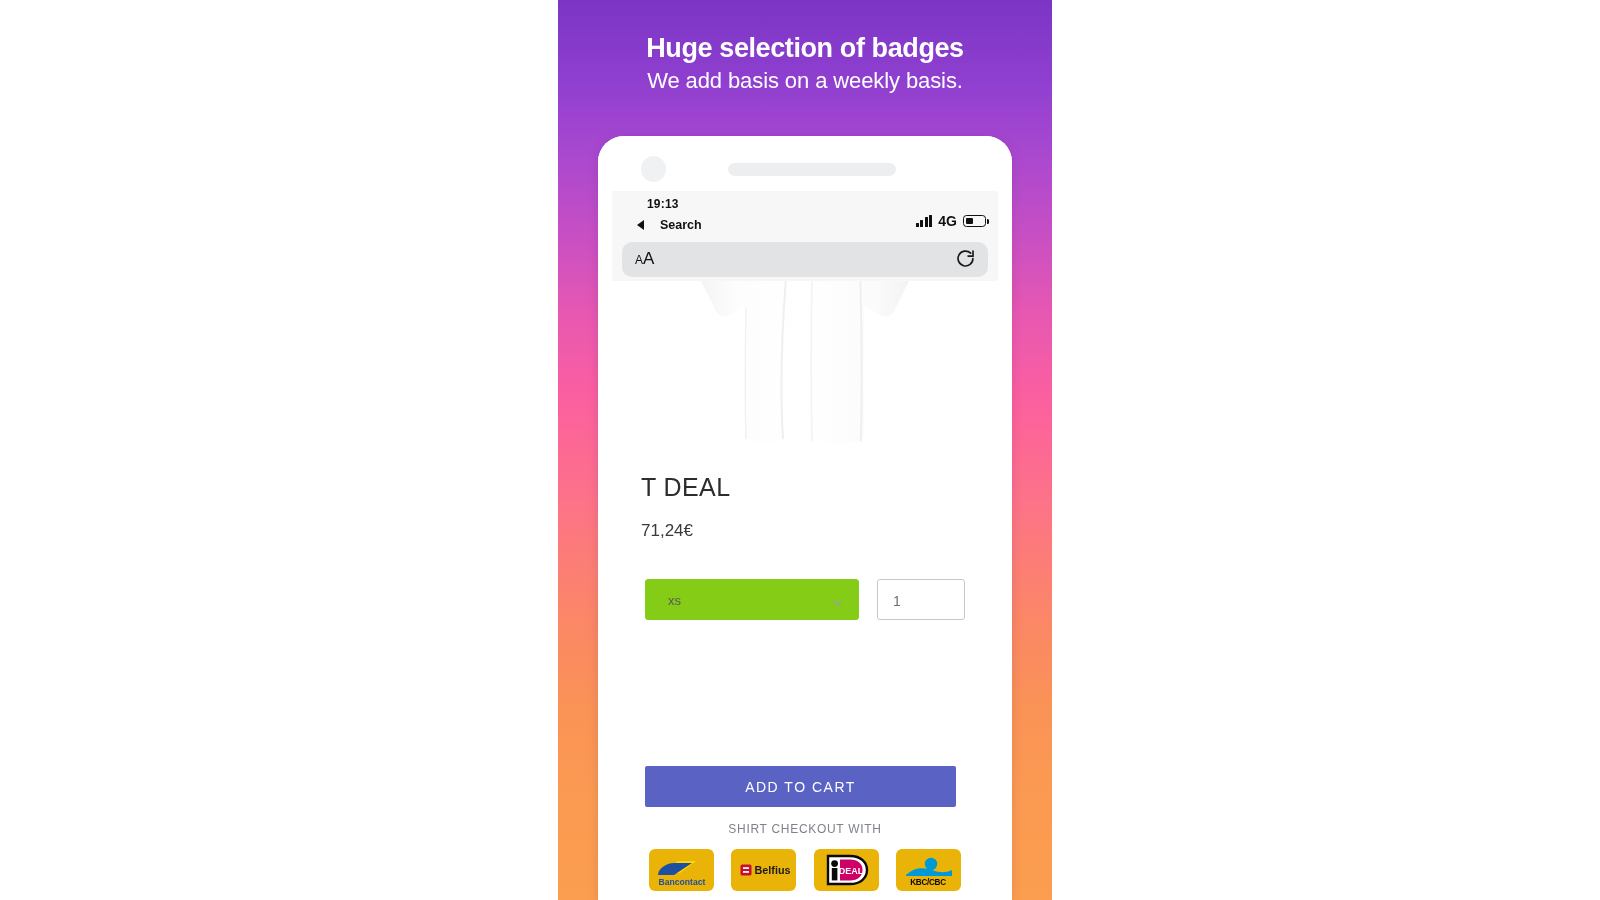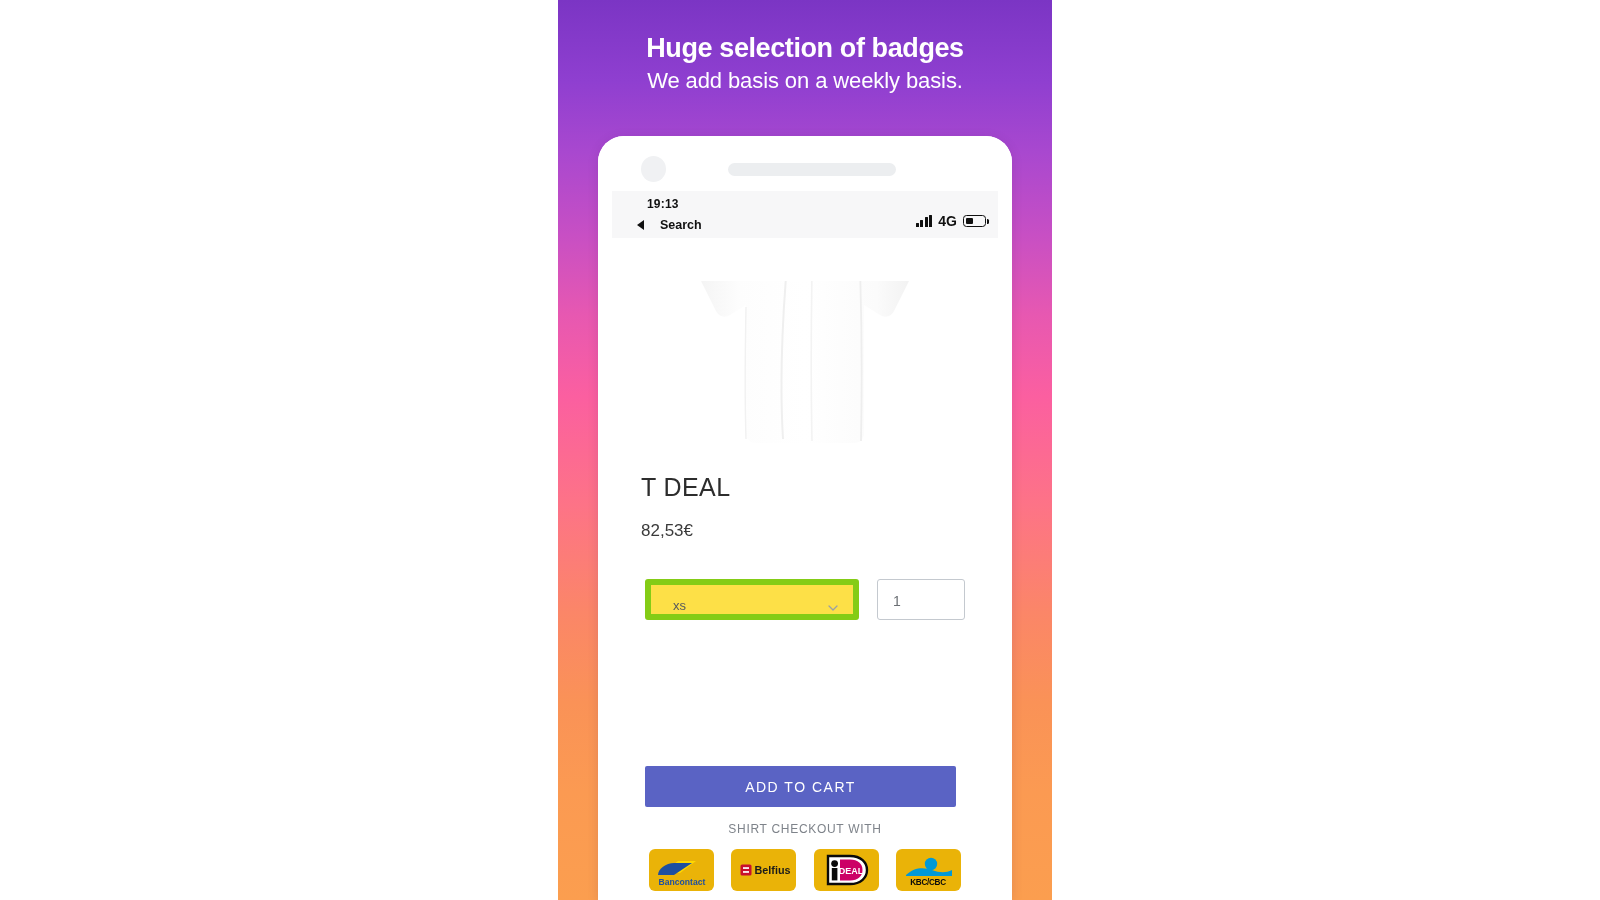--- a/index.html
+++ b/index.html
@@ -263,23 +263,23 @@
     left: 33px;
     top: 298px;
     width: 320px;
     height: 41px;
   }
   .size-select {
     position: absolute;
     left: 0; top: 0;
     width: 214px;
     height: 41px;
-    border: 6px solid #84cc16;
+    border: 1px solid #84cc16;
     border-radius: 3px;
-    background: #fde047;
+    background: #84cc16;
   }
   .size-select .val {
     position: absolute;
     left: 22px;
     top: 13px;
     font-size: 13px;
     color: #55595e;
   }
   .size-select .chev {
     position: absolute;
@@ -380,20 +380,33 @@
               <i></i>
               <i></i>
           </span>
           <span class="net-label">4G</span>
           <span class="battery">
             <span class="fill"></span>
           </span>
         </div>
       </div>
 
+      <div class="safari-bar">
+        <div class="safari-field">
+          <span class="aa-glyph">
+            <span class="small">A</span><span class="big">A</span>
+          </span>
+          <span class="reload-glyph">
+            <svg viewBox="0 0 24 24" width="21" height="21" fill="none" stroke="#1a1a1a" stroke-width="1.9" stroke-linecap="round">
+              <path d="M20.5 12a8.5 8.5 0 1 1-2.6-6.1"></path>
+              <path d="M20.6 3.4 V9.2 H14.9"></path>
+            </svg>
+          </span>
+        </div>
+      </div>
 
       <div class="page-body">
 
         <div class="tshirt-wrap">
           <svg class="tshirt" viewBox="0 0 234 222">
             <defs>
               <linearGradient id="shirtShade" x1="0" y1="0" x2="1" y2="0">
                 <stop offset="0%" stop-color="#f4f4f4"></stop>
                 <stop offset="18%" stop-color="#fdfdfd"></stop>
                 <stop offset="50%" stop-color="#ffffff"></stop>
@@ -404,21 +417,21 @@
             <path d="M83 6 C95 0 139 0 151 6 L214 36 C222 40 224 46 220 54 L206 82 C203 88 197 89 192 86 L176 76 L176 204 C176 210 172 214 166 214 L68 214 C62 214 58 210 58 204 L58 76 L42 86 C37 89 31 88 28 82 L14 54 C10 46 12 40 20 36 Z" fill="url(#shirtShade)"></path>
             <path d="M83 6 C95 16 139 16 151 6" fill="none" stroke="#ececec" stroke-width="2.2"></path>
             <path d="M98 48 C94 100 92 160 95 210" fill="none" stroke="#efefef" stroke-width="2"></path>
             <path d="M124 44 C123 104 123 162 124 212" fill="none" stroke="#f3f3f3" stroke-width="1.6"></path>
             <path d="M172 40 C174 100 174 160 173 212" fill="none" stroke="#eeeeee" stroke-width="1.8"></path>
             <path d="M58 78 C57 130 57 180 58 210" fill="none" stroke="#f1f1f1" stroke-width="1.4"></path>
           </svg>
         </div>
 
         <div class="product-title">T DEAL</div>
-        <div class="product-price">82,53€</div>
+        <div class="product-price">71,24€</div>
 
         <div class="variant-row">
           <div class="size-select">
             <span class="val">xs</span>
             <span class="chev">
               <svg viewBox="0 0 12 12" width="12" height="12" fill="none" stroke="#9aa0a6" stroke-width="1.3" stroke-linecap="round" stroke-linejoin="round">
                 <path d="M2 4 L6 8 L10 4"></path>
               </svg>
             </span>
           </div>

